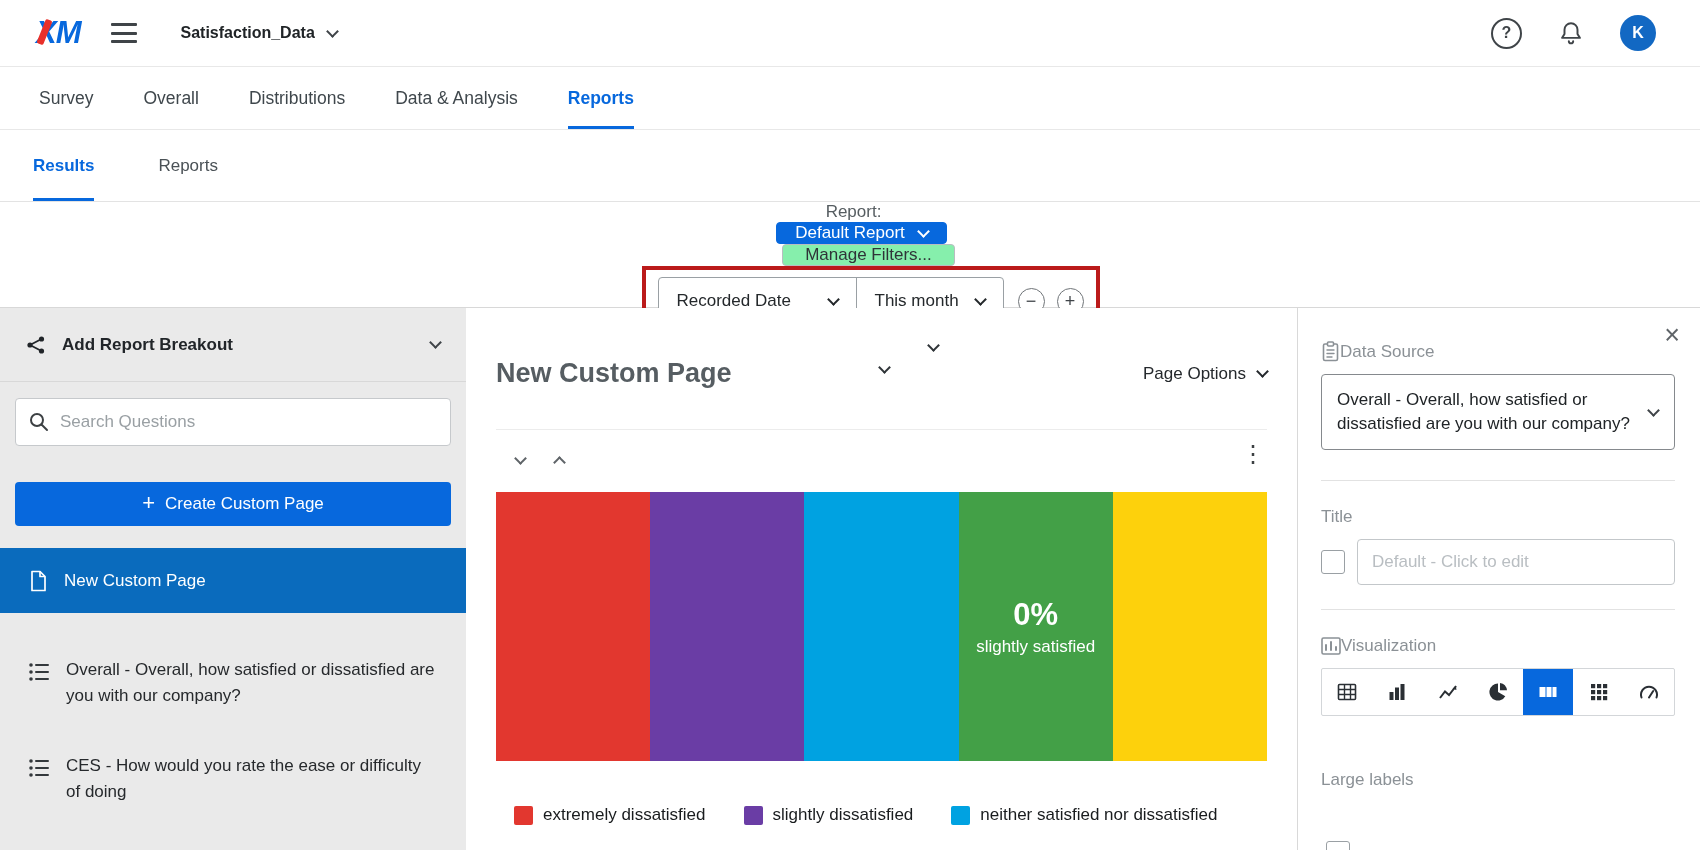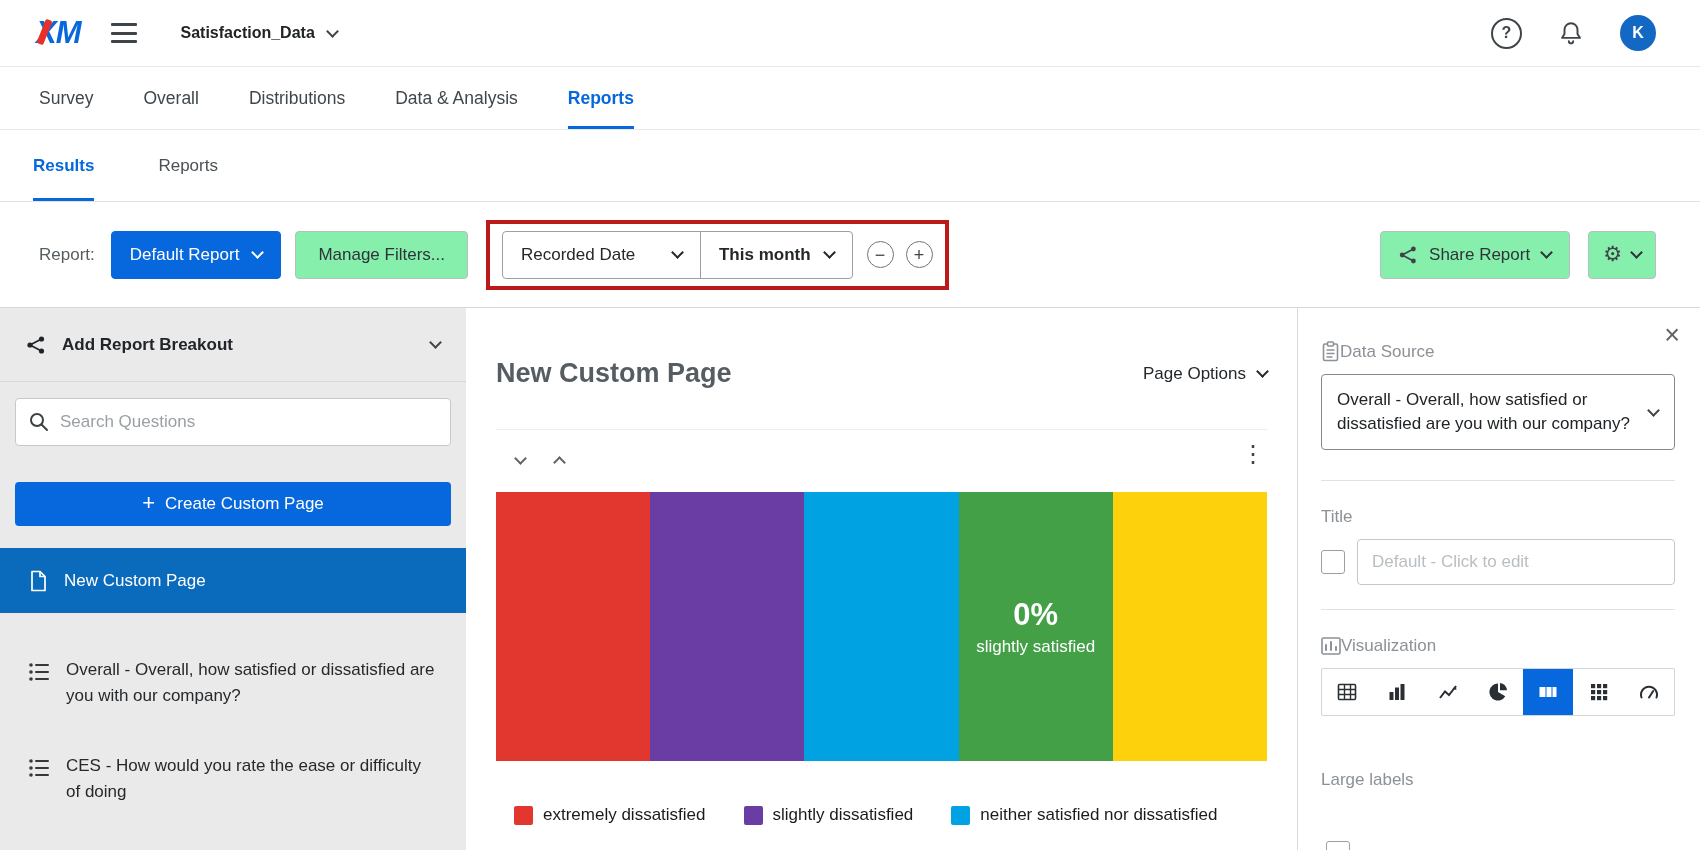--- a/index.html
+++ b/index.html
@@ -29,31 +29,31 @@
   .avatar{width:36px;height:36px;border-radius:50%;background:#1268c3;color:#fff;font-size:16px;font-weight:700;display:flex;align-items:center;justify-content:center;cursor:pointer;}
 
   
   .main-tabs{height:63px;display:flex;align-items:stretch;padding-left:39px;gap:50px;border-bottom:1px solid #e8e8e8;font-size:17.5px;color:#3f474c;background:#fff;}
   .sub-tabs{height:72px;display:flex;align-items:stretch;padding-left:33px;gap:64px;border-bottom:1px solid #e3e3e3;font-size:17px;color:#4a5156;background:#fff;}
   .tab{display:flex;align-items:center;position:relative;cursor:pointer;}
   .tab.active{color:var(--blue);font-weight:700;}
   .tab.active::after{content:"";position:absolute;left:0;right:0;bottom:0;height:3px;background:var(--blue);}
 
   
-  .toolbar{height:106px;display:flex;align-items:center;padding:0 44px 0 39px;border-bottom:1px solid #d8d8d8;background:#fff;}
+  .toolbar{height:106px;display:flex;align-items:center;padding:0 16px 0 39px;border-bottom:1px solid #d8d8d8;background:#fff;flex-direction:column;}
   .report-label{font-size:17px;color:#565d61;margin-right:16px;}
   .btn{height:48px;border-radius:4px;display:flex;align-items:center;font-size:17px;cursor:pointer;background:#86efac;border:1px solid #b9bdc1;color:#2f3438;}
   .btn-primary{background:var(--blue);border:1px solid var(--blue);color:#fff;padding:0 18px;gap:14px;}
   .btn-plain{padding:0 22px;}
   .manage-filters{margin-left:14px;}
   .red-annotation{margin-left:18px;border:4px solid var(--red);padding:7px 12px;display:flex;align-items:center;gap:12px;}
   .filter-group{display:flex;border:1px solid #9aa0a4;border-radius:4px;overflow:hidden;background:#fff;height:48px;}
   .filter-btn{display:flex;align-items:center;justify-content:space-between;padding:0 18px;font-size:17px;color:#24282b;cursor:pointer;gap:14px;}
   .filter-btn.field{min-width:198px;border-right:1px solid #9aa0a4;}
-  .filter-btn.range{min-width:146px;font-weight:bold;}
+  .filter-btn.range{min-width:146px;}
   .circle-btn{width:27px;height:27px;border:1.6px solid #6f7478;border-radius:50%;display:flex;align-items:center;justify-content:center;font-size:18px;color:#3f4448;cursor:pointer;background:#fff;flex:none;line-height:1;}
   .circle-btn.minus{margin-left:2px;}
   .toolbar-spacer{flex:1;}
   .share-btn{padding:0 18px;gap:12px;}
   .gear-btn{margin-left:18px;padding:0 14px;gap:10px;}
   .gear-glyph{font-size:21px;color:#3f4448;font-family:"DejaVu Sans",sans-serif;line-height:1;}
 
   
   .content{display:flex;height:542px;background:#fff;}
 

